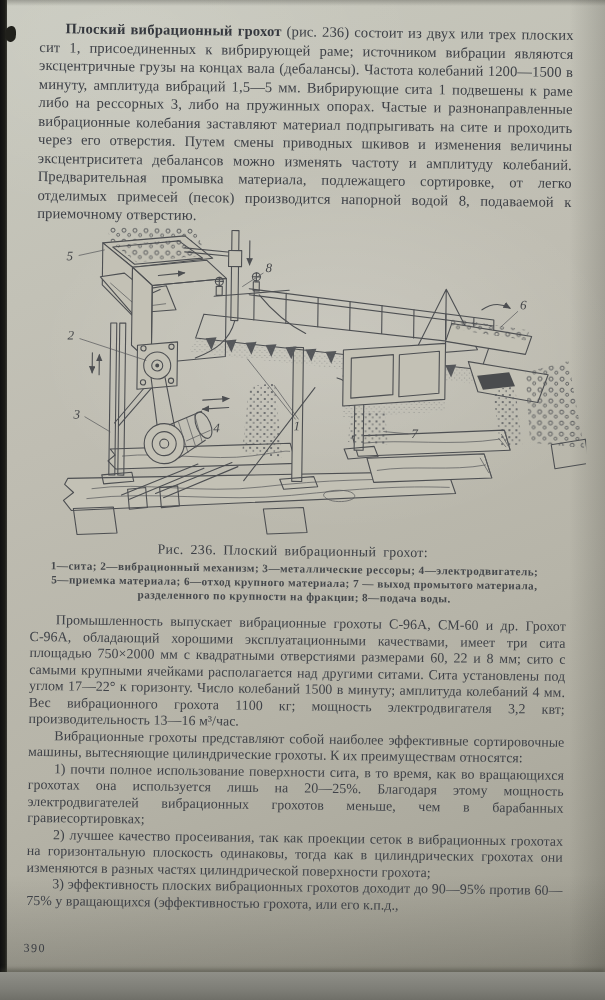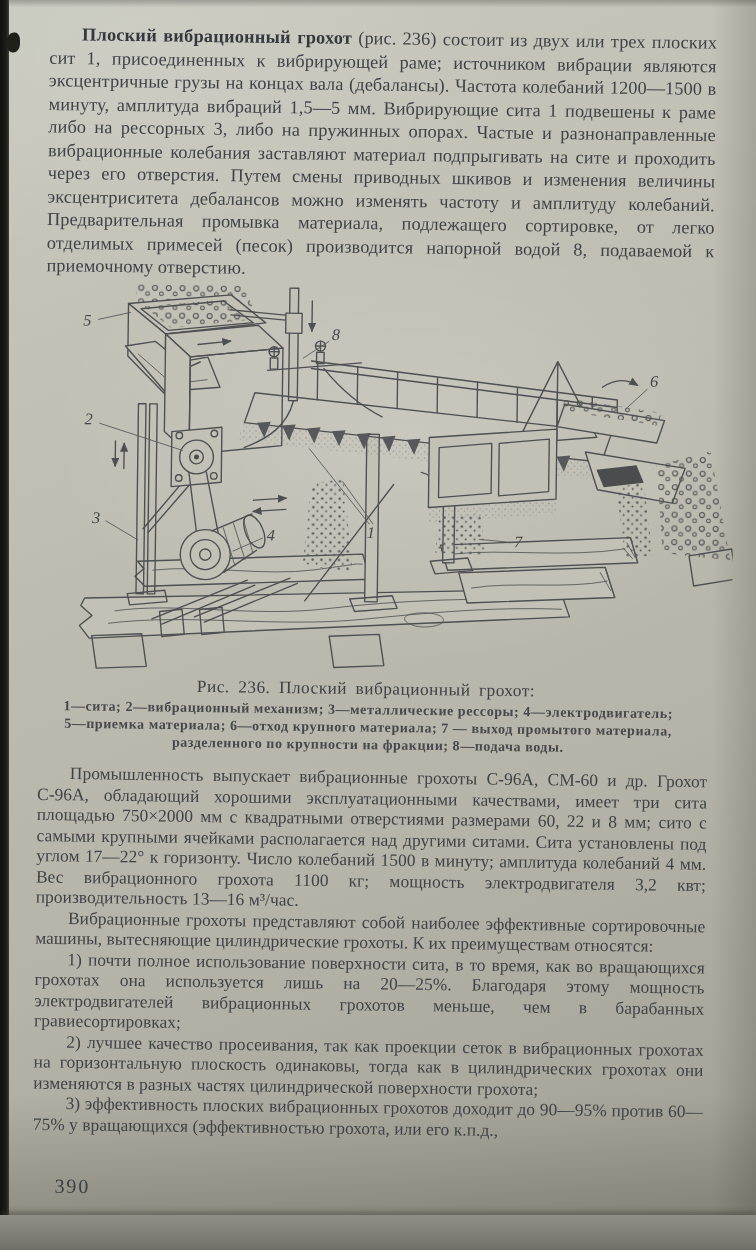--- a/index.html
+++ b/index.html
@@ -51,21 +51,21 @@
   .caption{
     position:absolute;left:40px;top:540px;width:520px;margin:0;
     text-align:center;font-size:13.8px;color:#3d4046;word-spacing:3px;letter-spacing:0.4px;
   }
   .legend{
     position:absolute;left:52px;top:559px;width:500px;margin:0;
     font-size:11.2px;line-height:13.8px;text-align:center;
     color:#45484c;letter-spacing:0.45px;font-weight:bold;
   }
   .legend .ln{display:block;}
-  .pagenum{position:absolute;left:56px;top:941px;font-size:16px;letter-spacing:1.5px;color:#3b3e44;}
+  .pagenum{position:absolute;left:36px;top:941px;font-size:12px;letter-spacing:1.5px;color:#3b3e44;}
   
   svg text.lbl{font:italic 13px "Liberation Serif","DejaVu Serif",serif;fill:#45474a;}
   svg .ln{stroke:#4d4f52;fill:none;stroke-width:1.1;stroke-linecap:round;stroke-linejoin:round;}
   svg .thin{stroke:#55575a;fill:none;stroke-width:0.7;}
   svg .fillp{fill:#c3c1b5;}
   svg .dark{fill:#4a4c4e;}
 </style>
 </head>
 <body>
 

